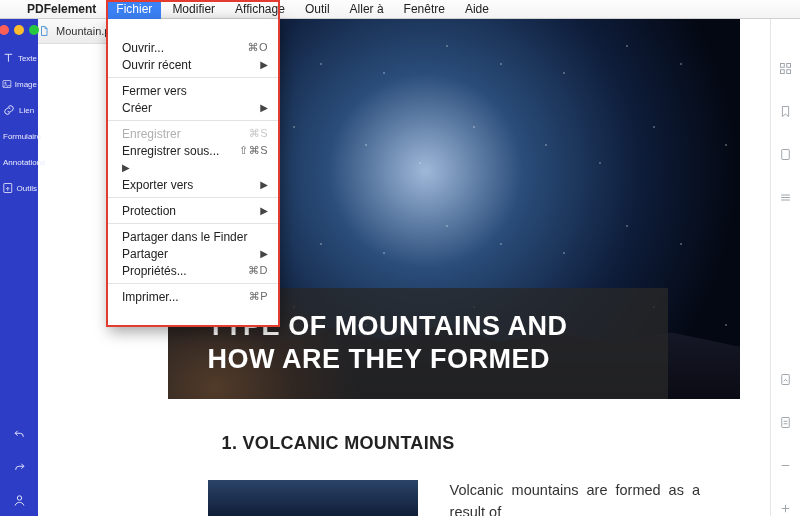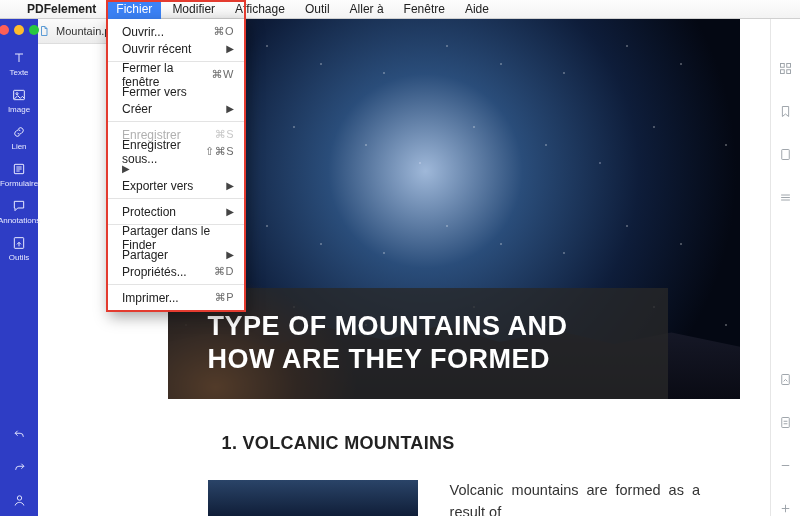--- a/index.html
+++ b/index.html
@@ -10,21 +10,21 @@
   .menubar .appname { font-weight: 600; padding: 0 9px; }
   .menubar .mitem { padding: 0 9px; height: 19px; line-height: 19px; }
   .menubar .mitem.active { background: #3b82f6; color: #fff; }
 
   .container { display: flex; height: calc(100% - 19px); }
 
   .leftbar { width: 38px; background: #2e3dc5; display: flex; flex-direction: column; align-items: center; padding-top: 6px; gap: 4px; position: relative; color: #fff; }
   .traffic { display: flex; gap: 5px; margin-bottom: 6px; }
   .dot { width: 10px; height: 10px; border-radius: 50%; }
   .red { background: #ff5f57; } .yellow { background: #febc2e; } .green { background: #28c840; }
-  .tool { width: 36px; display: flex; flex-direction: column; align-items: center; gap: 2px; padding: 5px 0; font-size: 8px; color: #e8eaff; cursor: pointer; }
+  .tool { width: 36px; display: flex; align-items: center; gap: 2px; padding: 5px 0; font-size: 8px; color: #e8eaff; cursor: pointer; }
   .tool svg { width: 16px; height: 16px; fill: none; stroke: #e8eaff; stroke-width: 1.5; }
   .leftbar .bottom { margin-top: auto; margin-bottom: 8px; display:flex; flex-direction:column; gap:18px; align-items:center;}
   .leftbar .bottom svg { width: 15px; height: 15px; stroke:#e8eaff; fill:none; stroke-width:1.5;}
 
   .main { flex: 1; display: flex; flex-direction: row; background: #fff; }
   .tabbar { height: 25px; background: linear-gradient(#fafafa,#ececec); border-bottom: 1px solid #ddd; display:flex; align-items:center; justify-content:center; gap:6px; font-size:11px; color:#333; }
   .tabbar svg { width:12px; height:12px; }
   .doc { flex:1; overflow:hidden; position:relative; }
   .page { margin: 0 auto; width: calc(100% - 60px); background:#fff; }
   .hero { height: 380px; position: relative; background: radial-gradient(circle at 45% 40%, #9fb8d9 0%, #2a4d7a 25%, #0e1d3a 55%, #040813 80%); overflow:hidden;}
@@ -36,21 +36,21 @@
   .section { padding: 34px 40px 0 40px; }
   .section h2 { font-size: 18px; font-weight:800; color:#222; letter-spacing:.3px;margin-left:14px; }
   .cols { display:flex; gap:32px; margin-top:26px; }
   .thumb { width:210px; height:40px; background: linear-gradient(#2a4468,#0d1a33); }
   .para { flex:1; font-size:14.5px; color:#333; line-height:1.5; text-align:justify;}
 
   .rightbar { width: 30px; background:#fff; border-left:1px solid #e6e6e6; display:flex; flex-direction:column; align-items:center; padding-top:42px; gap:28px; }
   .rightbar .spacer { flex:1; }
   .ricon { width:15px; height:15px; stroke:#9aa0a6; fill:none; stroke-width:1.5; cursor:pointer;}
 
-  .dropdown { position:absolute; left:106px; top:19px; width:140px; background:#fff; border:2px solid #e33b2f; border-top:none; box-shadow: 3px 5px 14px rgba(0,0,0,.35); padding: 4px 0; font-size:12px; color:#222; }
+  .dropdown { position:absolute; left:106px; top:19px; width:174px; background:#fff; border:2px solid #e33b2f; border-top:none; box-shadow: 3px 5px 14px rgba(0,0,0,.35); padding: 20px 0; font-size:12px; color:#222; }
   .dropdown::before { content:""; position:absolute; top:-19px; left:-2px; right:-2px; height:19px; border:2px solid #e33b2f; border-bottom:none; pointer-events:none; }
   .drow { display:flex; align-items:center; justify-content:space-between; padding: 2px 10px 2px 14px; height:17px; cursor:pointer; }
   .drow.disabled { color:#b0b0b0; cursor:default;}
   .drow .sc { color:#6b6b6b; font-size:11px; letter-spacing:.5px; }
   .drow.disabled .sc { color:#c8c8c8; }
   .dsep { height:1px; background:#e3e3e3; margin:4px 0; }
   .subarrow { font-size:10px; color:#444; }
 </style>
 </head>
 <body>
@@ -202,24 +202,20 @@
     <div class="drow">
       <span>Ouvrir...</span>
       <span class="sc">⌘O</span>
     </div>
     <div class="drow">
       <span>Ouvrir récent</span>
       <span class="subarrow">▶</span>
     </div>
     <div class="dsep"></div>
     <div class="drow">
-      <span>Fermer la fenêtre</span>
-      <span class="sc">⌘W</span>
-    </div>
-    <div class="drow">
       <span>Fermer vers</span>
     </div>
     <div class="drow">
       <span>Créer</span>
       <span class="subarrow">▶</span>
     </div>
     <div class="dsep"></div>
     <div class="drow disabled">
       <span>Enregistrer</span>
       <span class="sc">⌘S</span>

